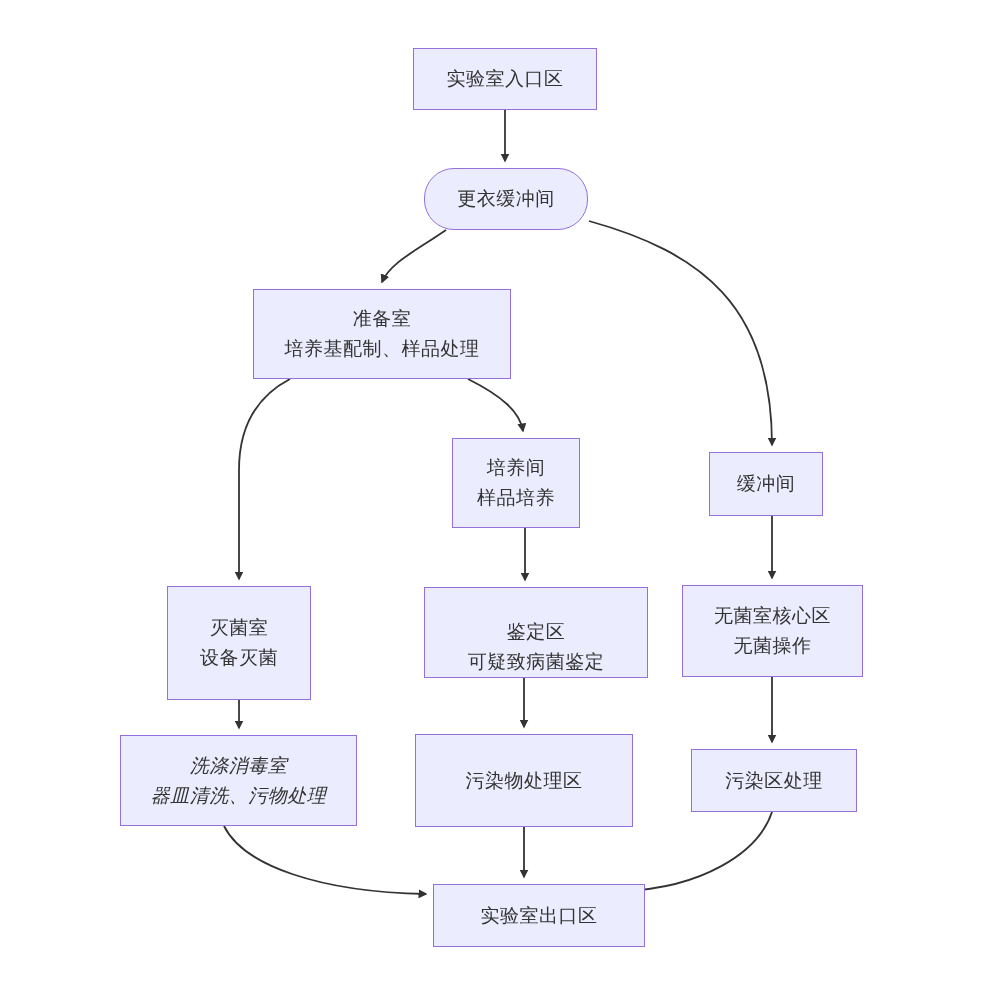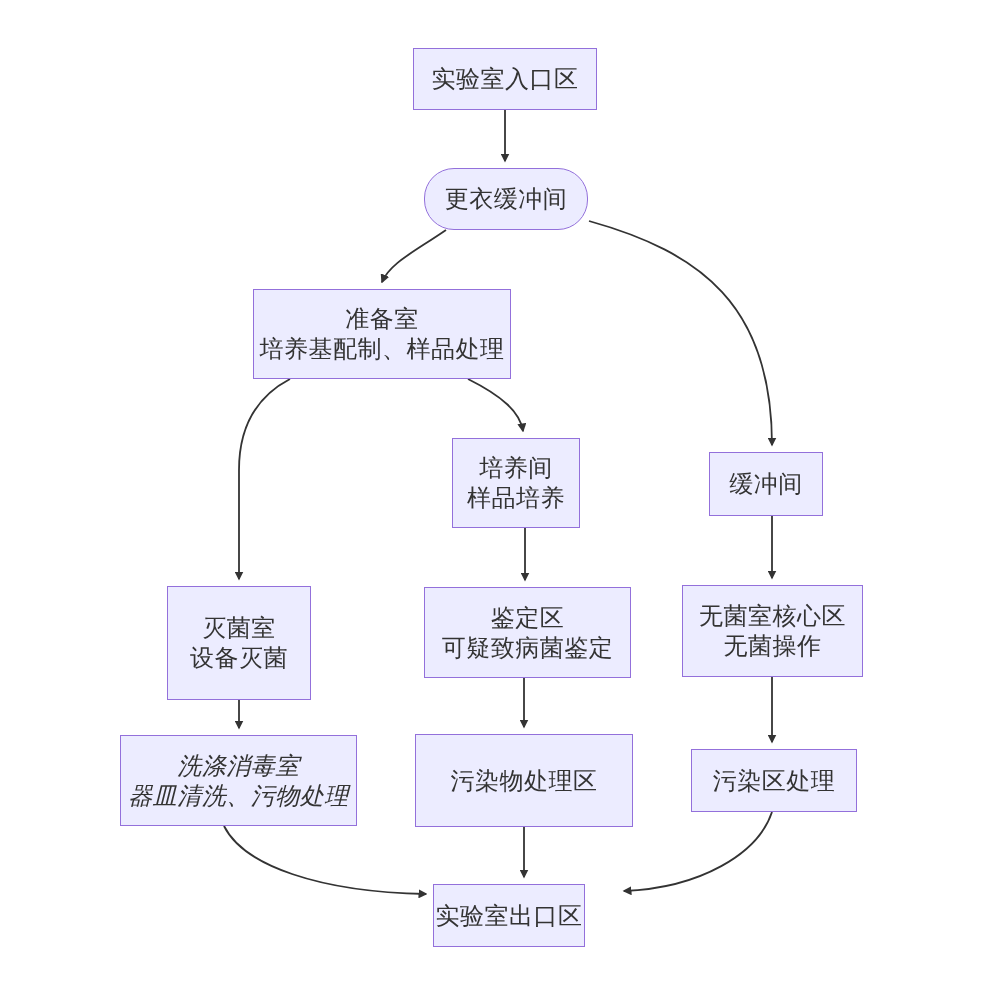--- a/index.html
+++ b/index.html
@@ -25,21 +25,21 @@
   }
   .node {
     position: absolute;
     box-sizing: border-box;
     border: 1px solid;
     display: flex;
     flex-direction: column;
     align-items: center;
     justify-content: center;
     text-align: center;
-    font-size: 24px;
+    font-size: 19px;
     line-height: 30px;
     letter-spacing: 0.5px;
   }
   .node .node-line {
     white-space: nowrap;
   }
 </style>
 </head>
 <body>
 
@@ -81,35 +81,35 @@
         <div class="node-line">培养间</div>
         <div class="node-line">样品培养</div>
       </div>
       <div class="node" style="left: 709px; top: 452px; width: 114px; height: 64px; background: rgb(236, 236, 255); border-color: rgb(147, 112, 219); color: rgb(51, 51, 51);">
         <div class="node-line">缓冲间</div>
       </div>
       <div class="node" style="left: 167px; top: 586px; width: 144px; height: 114px; background: rgb(236, 236, 255); border-color: rgb(147, 112, 219); color: rgb(51, 51, 51);">
         <div class="node-line">灭菌室</div>
         <div class="node-line">设备灭菌</div>
       </div>
-      <div class="node" style="left: 424px; top: 587px; width: 207px; height: 91px; background: rgb(236, 236, 255); border-color: rgb(147, 112, 219); color: rgb(51, 51, 51);">
+      <div class="node" style="left: 424px; top: 587px; width: 224px; height: 91px; background: rgb(236, 236, 255); border-color: rgb(147, 112, 219); color: rgb(51, 51, 51); justify-content: flex-end;">
         <div class="node-line">鉴定区</div>
         <div class="node-line">可疑致病菌鉴定</div>
       </div>
       <div class="node" style="left: 682px; top: 585px; width: 181px; height: 92px; background: rgb(236, 236, 255); border-color: rgb(147, 112, 219); color: rgb(51, 51, 51);">
         <div class="node-line">无菌室核心区</div>
         <div class="node-line">无菌操作</div>
       </div>
       <div class="node" style="left: 120px; top: 735px; width: 237px; height: 91px; background: rgb(236, 236, 255); border-color: rgb(147, 112, 219); color: rgb(51, 51, 51); font-style: italic;">
         <div class="node-line">洗涤消毒室</div>
         <div class="node-line">器皿清洗、污物处理</div>
       </div>
       <div class="node" style="left: 415px; top: 734px; width: 218px; height: 93px; background: rgb(236, 236, 255); border-color: rgb(147, 112, 219); color: rgb(51, 51, 51);">
         <div class="node-line">污染物处理区</div>
       </div>
       <div class="node" style="left: 691px; top: 749px; width: 166px; height: 63px; background: rgb(236, 236, 255); border-color: rgb(147, 112, 219); color: rgb(51, 51, 51);">
         <div class="node-line">污染区处理</div>
       </div>
-      <div class="node" style="left: 433px; top: 884px; width: 152px; height: 63px; background: rgb(236, 236, 255); border-color: rgb(147, 112, 219); color: rgb(51, 51, 51);">
+      <div class="node" style="left: 433px; top: 884px; width: 212px; height: 63px; background: rgb(236, 236, 255); border-color: rgb(147, 112, 219); color: rgb(51, 51, 51);">
         <div class="node-line">实验室出口区</div>
       </div>
     </div>
 </div>
 
 </body></html>

